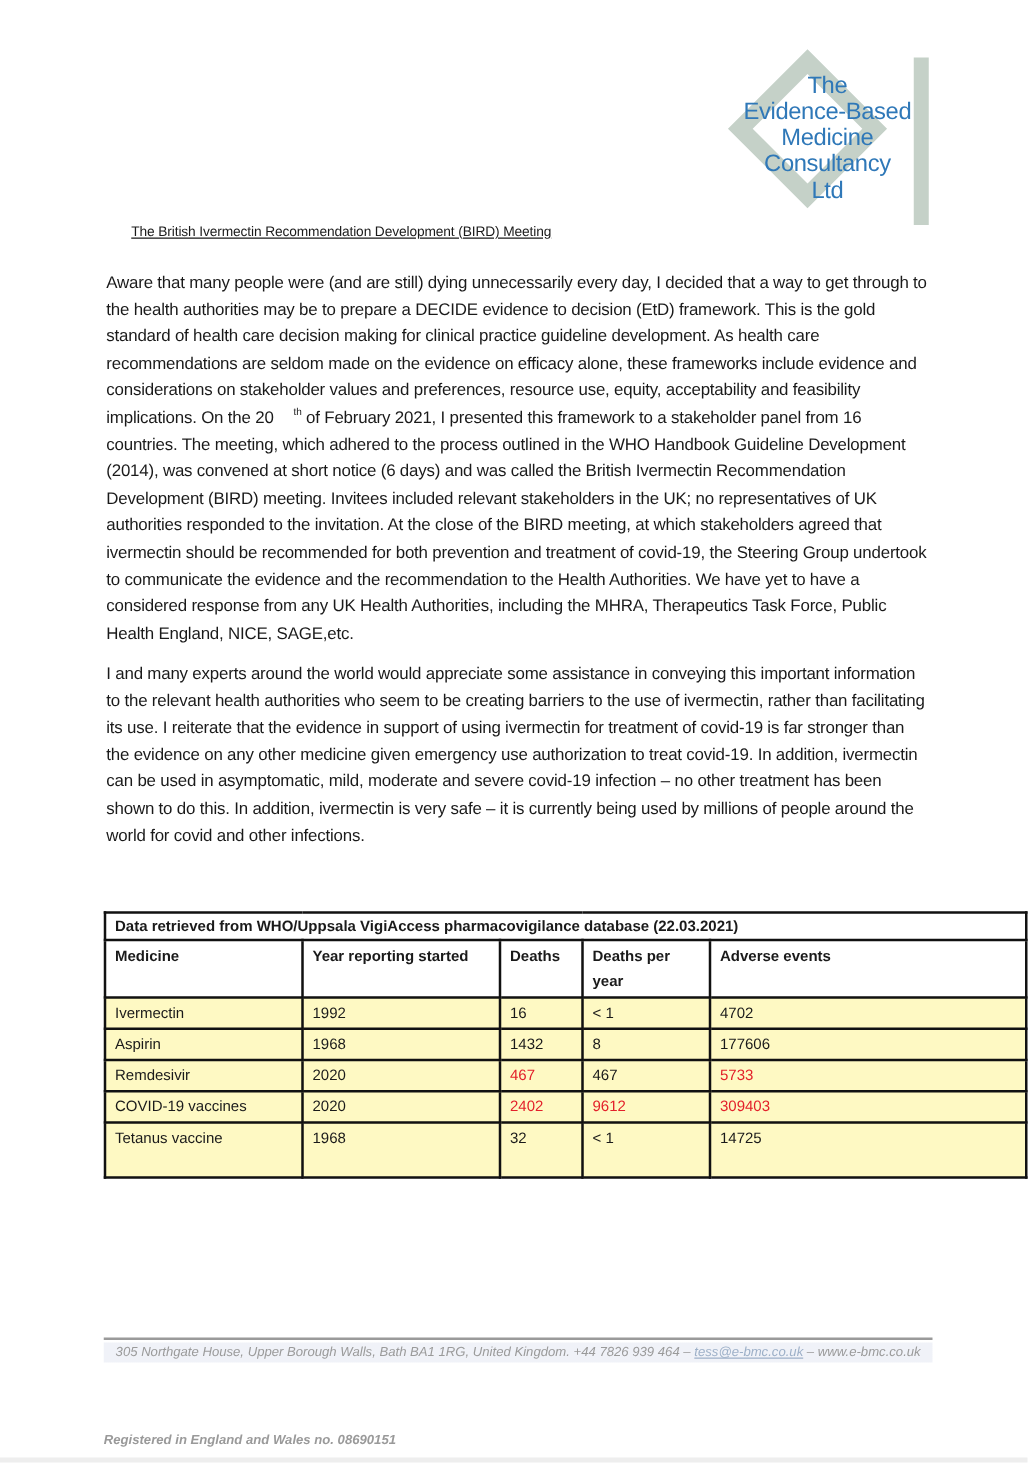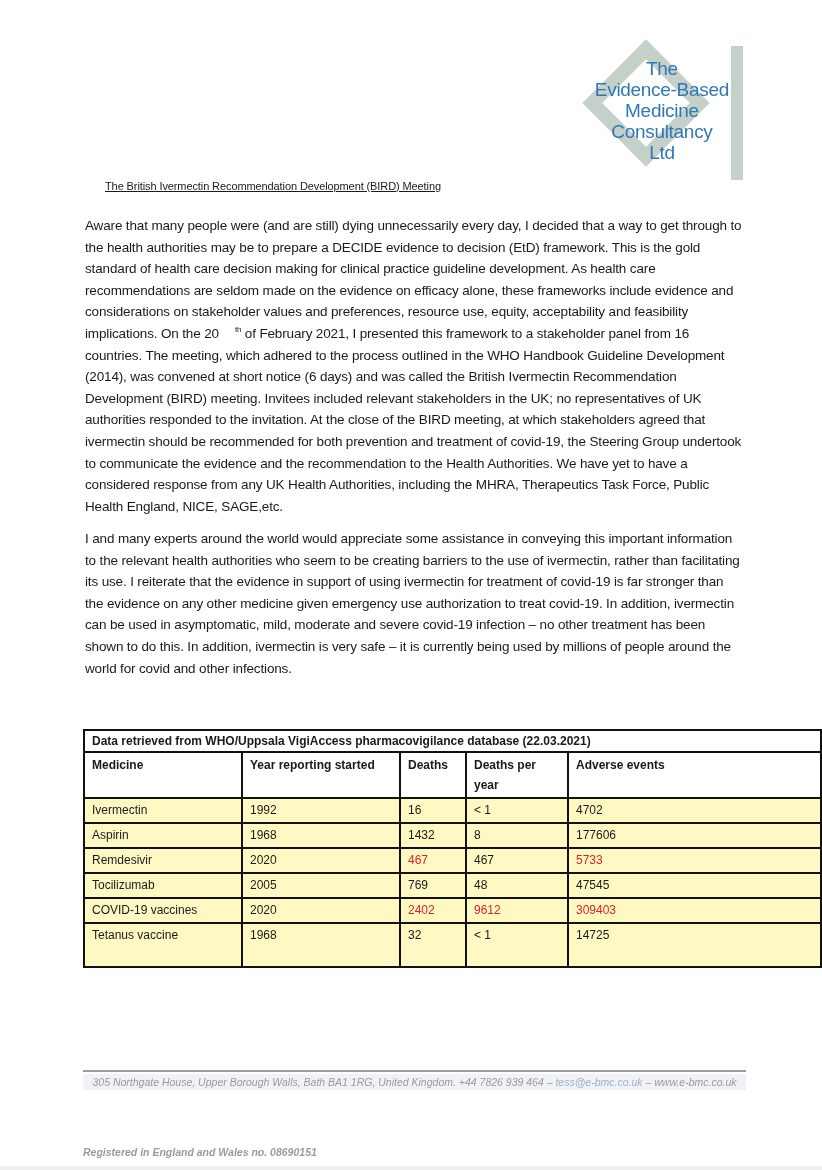--- a/index.html
+++ b/index.html
@@ -45,21 +45,21 @@
   table.data tbody.body tr td { background: #fef9c3; height: 19px; line-height: 19px; }
   table.data tbody.body tr.last td { height: 38px; }
   .red { color: #e3202a; }
 
   .footer-rule { position: absolute; left: 83px; top: 1070px; width: 663px; height: 2px; background: #9a9a9a; }
   .footer-addr {
     position: absolute; left: 83px; top: 1074px; width: 663px; text-align: center;
     font-size: 10.5px; line-height: 16px; color: #9a9a9a; font-style: italic;
     background: linear-gradient(#f0f2f8, #f0f2f8) no-repeat; background-size: 100% 32px;
   }
-  .footer-addr a { color: #9db0c8; }
+  .footer-addr a { color: #9db0c8; text-decoration: underline; }
   .footer-reg {
     position: absolute; left: 83px; top: 1146px; width: 663px; text-align: left;
     font-size: 10.5px; color: #9a9a9a; font-style: italic; font-weight: bold;
   }
   .bottom-band { position: absolute; left: 0; top: 1166px; width: 822px; height: 4px; background: #eeeeee; }
 </style>
 </head>
 <body>
 
 <div class="logo">
@@ -116,27 +116,20 @@
       <td>177606</td>
     </tr>
     <tr>
       <td>Remdesivir</td>
       <td>2020</td>
       <td class="red">467</td>
       <td>467</td>
       <td class="red">5733</td>
     </tr>
     <tr>
-      <td>Tocilizumab</td>
-      <td>2005</td>
-      <td>769</td>
-      <td>48</td>
-      <td>47545</td>
-    </tr>
-    <tr>
       <td>COVID-19 vaccines</td>
       <td>2020</td>
       <td class="red">2402</td>
       <td class="red">9612</td>
       <td class="red">309403</td>
     </tr>
     <tr class="last">
       <td>Tetanus vaccine</td>
       <td>1968</td>
       <td>32</td>

